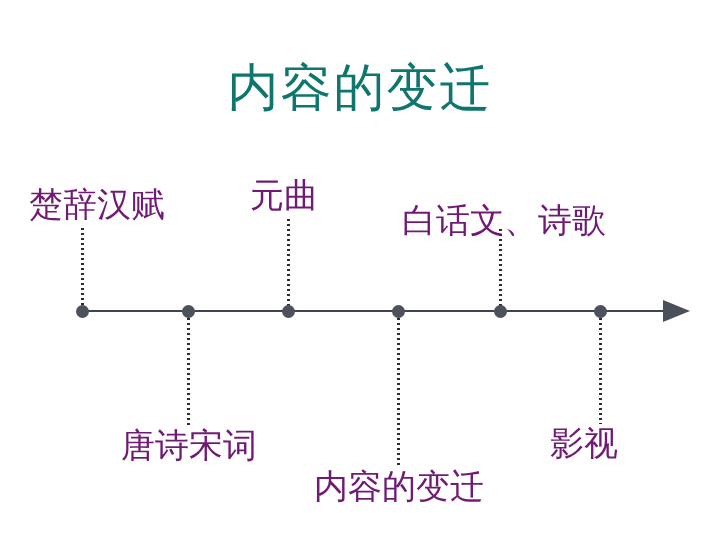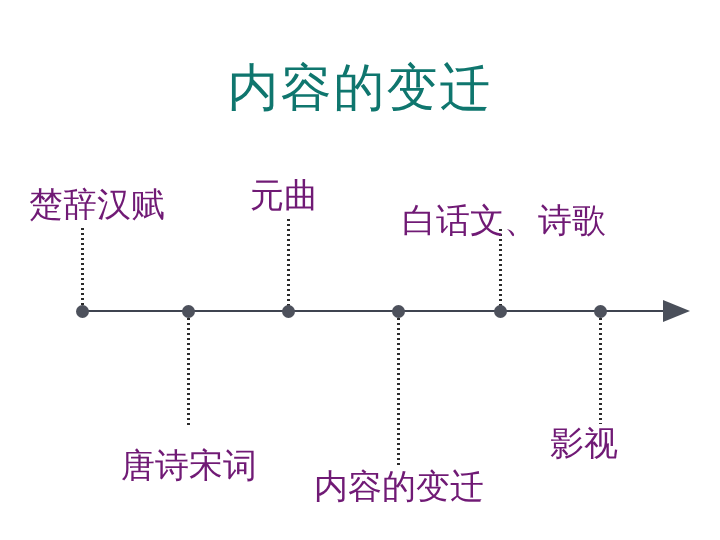--- a/index.html
+++ b/index.html
@@ -101,21 +101,21 @@
 
     <div class="axis-line"></div>
     <div class="axis-arrow"></div>
 
     <div id="nodes-layer">
         <div class="leader" style="left: 82px; top: 228px; height: 78px;"></div>
         <div class="node-dot" style="left: 82px; background: rgb(77, 81, 92);"></div>
         <div class="node-label" style="left: 97px; top: 188px;">楚辞汉赋</div>
         <div class="leader" style="left: 188px; top: 318px; height: 108px;"></div>
         <div class="node-dot" style="left: 188px; background: rgb(77, 81, 92);"></div>
-        <div class="node-label" style="left: 189px; top: 429px; margin-top: 20px;">唐诗宋词</div>
+        <div class="node-label" style="left: 189px; top: 429px;">唐诗宋词</div>
         <div class="leader" style="left: 288px; top: 219px; height: 87px;"></div>
         <div class="node-dot" style="left: 288px; background: rgb(77, 81, 92);"></div>
         <div class="node-label" style="left: 284px; top: 179px;">元曲</div>
         <div class="leader" style="left: 398px; top: 318px; height: 149px;"></div>
         <div class="node-dot" style="left: 398px; background: rgb(77, 81, 92);"></div>
         <div class="node-label" style="left: 399px; top: 470px;">内容的变迁</div>
         <div class="leader" style="left: 500px; top: 229px; height: 77px;"></div>
         <div class="node-dot" style="left: 500px; background: rgb(77, 81, 92);"></div>
         <div class="node-label" style="left: 504px; top: 204px;">白话文、诗歌</div>
         <div class="leader" style="left: 600px; top: 318px; height: 106px;"></div>

